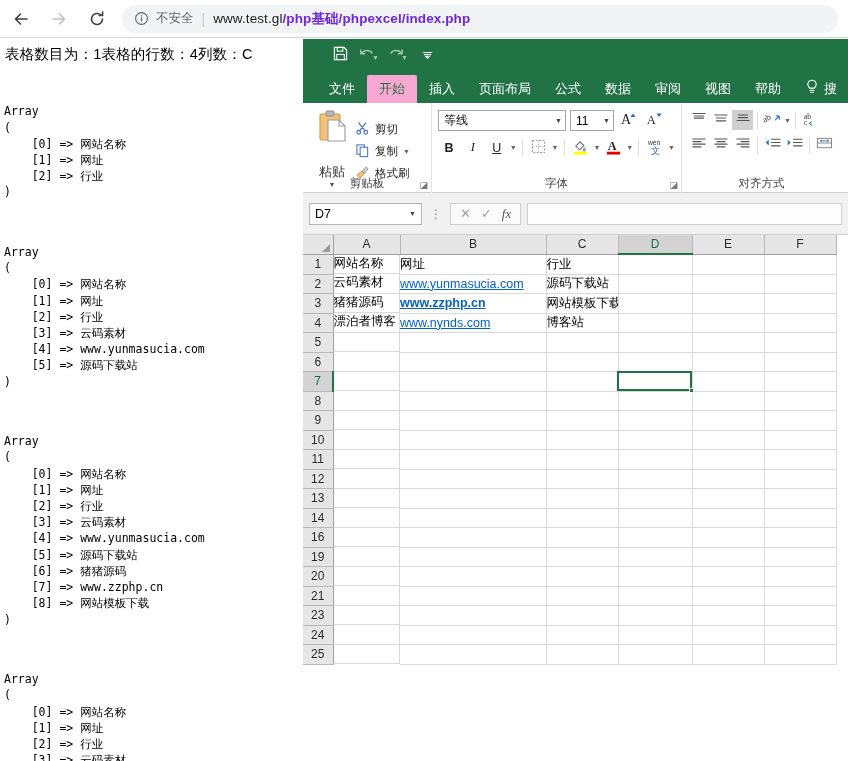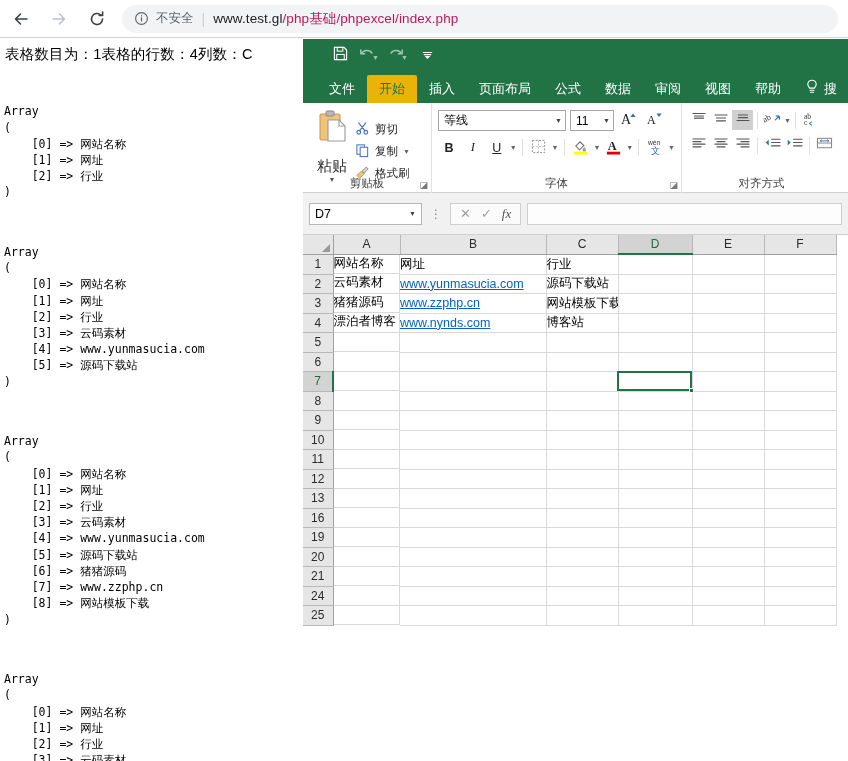--- a/index.html
+++ b/index.html
@@ -30,21 +30,21 @@
     flex: 1; height: 28px; margin: 0 10px 0 8px;
     background: #f1f3f4; border-radius: 14px;
     display: flex; align-items: center; padding: 0 12px;
     font-size: 13.5px; color: #202124;
   }
   .info-icon { margin-right: 7px; display: flex; align-items: center; }
   .security-text { color: #5f6368; font-size: 12.5px; white-space: nowrap; }
   .omni-sep { color: #cdcdcd; margin: 0 8px; font-size: 14px; }
   .url { white-space: nowrap; overflow: hidden; font-size: 13.5px; letter-spacing: 0.1px; }
   .url .host { color: #202124; }
-  .url .path { color: #be185d; }
+  .url .path { color: #6d28d9; font-weight: bold; }
 
   
   .page {
     position: absolute; left: 0; top: 39px; width: 303px; height: 722px;
     background: #ffffff; overflow: hidden;
   }
   .page-head {
     font-size: 14.5px; color: #000; padding: 6px 4px 2px 5px;
     white-space: nowrap; letter-spacing: .2px;
   }
@@ -74,21 +74,21 @@
   .qat-caret { font-size: 7px; margin-left: -3px; margin-top: 5px; }
 
   .x-tabs {
     height: 32px; background: #217346; display: flex; align-items: flex-end;
     padding-left: 14px; position: relative;
   }
   .x-tab {
     height: 28px; padding: 0 12px; display: flex; align-items: center;
     color: #ffffff; font-size: 13px; white-space: nowrap;
   }
-  .x-tab.active { background: #eab308; color: #217346; border-radius: 2px 2px 0 0; }
+  .x-tab.active { background: #f9a8d4; color: #217346; border-radius: 2px 2px 0 0; }
   .x-tell { display: flex; align-items: center; gap: 5px; padding: 0 6px 0 12px; height: 28px; color: #fff; }
   .x-tell-label { font-size: 13px; white-space: nowrap; }
 
   .x-ribbon {
     height: 90px; background: #ffffff; border-bottom: 1px solid #d0d0d0;
     display: flex; position: relative;
   }
   .grp { position: relative; height: 90px; padding: 4px 6px 0 6px; }
   .grp + .grp { border-left: 1px solid #e2e2e2; }
   .grp-label {
@@ -98,21 +98,21 @@
   .grp-launch {
     position: absolute; bottom: 3px; right: 3px; font-size: 9px; color: #777;
   }
 
   
   .clip { display: flex; width: 128px; }
   .paste {
     width: 46px; display: flex; flex-direction: column; align-items: center;
     padding-top: 2px;
   }
-  .paste-label { font-size: 15px; color: #333; margin-top: 10px; }
+  .paste-label { font-size: 13px; color: #333; margin-top: 16px; }
   .paste-caret { font-size: 7px; color: #555; line-height: 7px; }
   .clip-items { display: flex; flex-direction: column; justify-content: center; gap: 3px; padding-top: 3px; }
   .clip-row { display: flex; align-items: center; gap: 5px; font-size: 11.5px; color: #222; height: 19px; }
   .mini-caret { font-size: 7px; color: #666; }
 
   
   .fontgrp { width: 250px; }
   .f-row1 { display: flex; align-items: center; gap: 4px; margin-top: 3px; }
   .combo {
     height: 21px; border: 1px solid #a6a6a6; background: #fff;
@@ -623,21 +623,21 @@
               <td class="cell clip" style="width: 66px; max-width: 66px;">云码素材</td>
               <td class="cell link" style="width: 146px; max-width: 146px;">www.yunmasucia.com</td>
               <td class="cell" style="width: 72px; max-width: 72px;">源码下载站</td>
               <td class="cell" style="width: 74px; max-width: 74px;"></td>
               <td class="cell" style="width: 72px; max-width: 72px;"></td>
               <td class="cell" style="width: 72px; max-width: 72px;"></td>
             </tr>
             <tr>
               <th class="rowh">3</th>
               <td class="cell clip" style="width: 66px; max-width: 66px;">猪猪源码</td>
-              <td class="cell link" style="width: 146px; max-width: 146px;">www.zzphp.cn</td>
+              <td class="cell link" style="width: 146px; max-width: 146px; font-weight: bold;">www.zzphp.cn</td>
               <td class="cell" style="width: 72px; max-width: 72px;">网站模板下载</td>
               <td class="cell" style="width: 74px; max-width: 74px;"></td>
               <td class="cell" style="width: 72px; max-width: 72px;"></td>
               <td class="cell" style="width: 72px; max-width: 72px;"></td>
             </tr>
             <tr>
               <th class="rowh">4</th>
               <td class="cell clip" style="width: 66px; max-width: 66px;">漂泊者博客</td>
               <td class="cell link" style="width: 146px; max-width: 146px;">www.nynds.com</td>
               <td class="cell" style="width: 72px; max-width: 72px;">博客站</td>
@@ -720,20 +720,29 @@
             <tr>
               <th class="rowh">13</th>
               <td class="cell clip" style="width: 66px; max-width: 66px;"></td>
               <td class="cell" style="width: 146px; max-width: 146px;"></td>
               <td class="cell" style="width: 72px; max-width: 72px;"></td>
               <td class="cell" style="width: 74px; max-width: 74px;"></td>
               <td class="cell" style="width: 72px; max-width: 72px;"></td>
               <td class="cell" style="width: 72px; max-width: 72px;"></td>
             </tr>
             <tr>
+              <th class="rowh">14</th>
+              <td class="cell clip" style="width: 66px; max-width: 66px;"></td>
+              <td class="cell" style="width: 146px; max-width: 146px;"></td>
+              <td class="cell" style="width: 72px; max-width: 72px;"></td>
+              <td class="cell" style="width: 74px; max-width: 74px;"></td>
+              <td class="cell" style="width: 72px; max-width: 72px;"></td>
+              <td class="cell" style="width: 72px; max-width: 72px;"></td>
+            </tr>
+            <tr>
               <th class="rowh">16</th>
               <td class="cell clip" style="width: 66px; max-width: 66px;"></td>
               <td class="cell" style="width: 146px; max-width: 146px;"></td>
               <td class="cell" style="width: 72px; max-width: 72px;"></td>
               <td class="cell" style="width: 74px; max-width: 74px;"></td>
               <td class="cell" style="width: 72px; max-width: 72px;"></td>
               <td class="cell" style="width: 72px; max-width: 72px;"></td>
             </tr>
             <tr>
               <th class="rowh">19</th>
@@ -748,20 +757,29 @@
               <th class="rowh">20</th>
               <td class="cell clip" style="width: 66px; max-width: 66px;"></td>
               <td class="cell" style="width: 146px; max-width: 146px;"></td>
               <td class="cell" style="width: 72px; max-width: 72px;"></td>
               <td class="cell" style="width: 74px; max-width: 74px;"></td>
               <td class="cell" style="width: 72px; max-width: 72px;"></td>
               <td class="cell" style="width: 72px; max-width: 72px;"></td>
             </tr>
             <tr>
               <th class="rowh">21</th>
+              <td class="cell clip" style="width: 66px; max-width: 66px;"></td>
+              <td class="cell" style="width: 146px; max-width: 146px;"></td>
+              <td class="cell" style="width: 72px; max-width: 72px;"></td>
+              <td class="cell" style="width: 74px; max-width: 74px;"></td>
+              <td class="cell" style="width: 72px; max-width: 72px;"></td>
+              <td class="cell" style="width: 72px; max-width: 72px;"></td>
+            </tr>
+            <tr>
+              <th class="rowh">23</th>
               <td class="cell clip" style="width: 66px; max-width: 66px;"></td>
               <td class="cell" style="width: 146px; max-width: 146px;"></td>
               <td class="cell" style="width: 72px; max-width: 72px;"></td>
               <td class="cell" style="width: 74px; max-width: 74px;"></td>
               <td class="cell" style="width: 72px; max-width: 72px;"></td>
               <td class="cell" style="width: 72px; max-width: 72px;"></td>
             </tr>
             <tr>
               <th class="rowh">24</th>
               <td class="cell clip" style="width: 66px; max-width: 66px;"></td>

